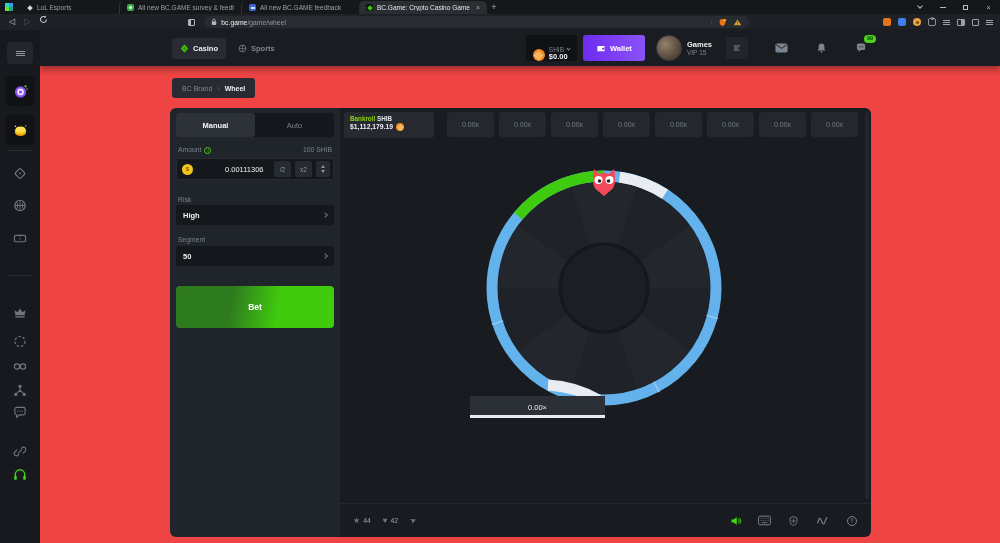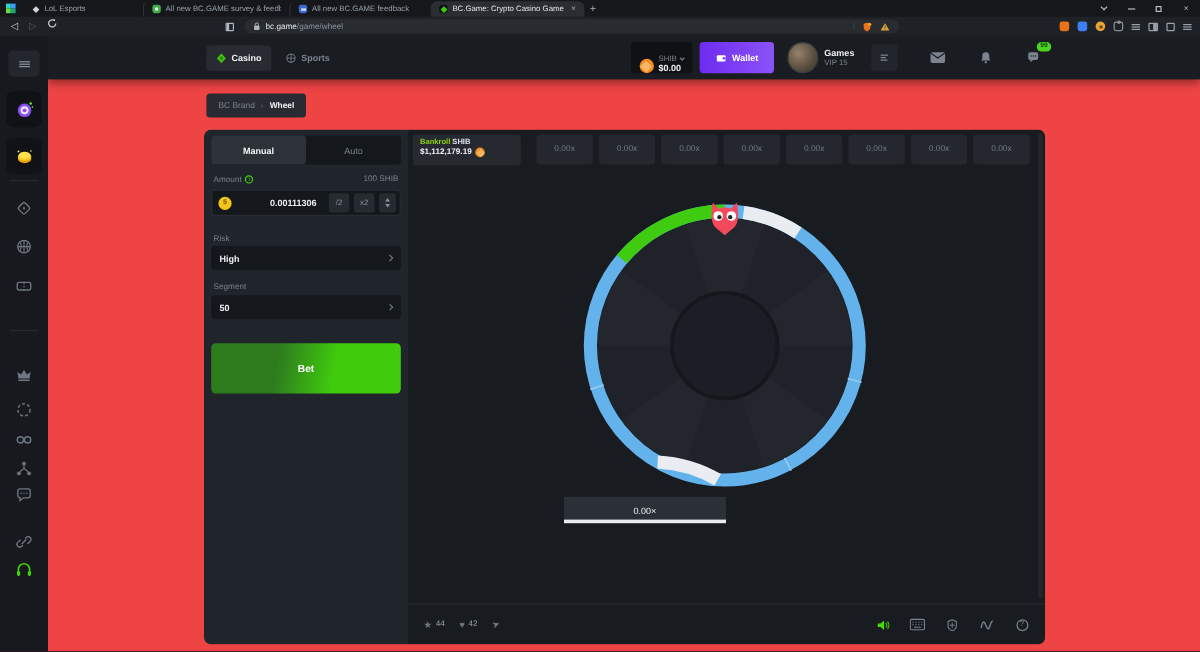--- a/index.html
+++ b/index.html
@@ -96,21 +96,21 @@
 
   .card{position:absolute;left:130px;top:42px;width:701px;height:429px;border-radius:6px;overflow:hidden;}
   .betpanel{position:absolute;left:0;top:0;width:170px;height:100%;background:#20252b;}
   .bp-tabs{position:absolute;left:6px;right:6px;top:5px;height:24px;background:#14171b;border-radius:3px;display:flex;}
   .bp-tab{flex:1;display:flex;align-items:center;justify-content:center;font-size:7.5px;color:#78828d;border-radius:3px;}
   .bp-tab.on{background:#2d3238;color:#f2f5f7;font-weight:bold;}
   .bp-row{position:absolute;left:8px;right:8px;display:flex;align-items:center;justify-content:space-between;font-size:6.8px;color:#78828d;}
   .info-circ{display:inline-flex;align-items:center;justify-content:center;width:7px;height:7px;border:1px solid #43d40a;border-radius:50%;color:#43d40a;font-size:5px;margin-left:3px;vertical-align:middle;}
   .amt-input{position:absolute;left:6px;right:6px;top:50px;height:22px;background:#14171b;border:1px solid #272c32;border-radius:3px;display:flex;align-items:center;padding:0 3px 0 5px;gap:4px;}
   .coin{width:11px;height:11px;border-radius:50%;background:#f5c518;color:#7a5b07;font-size:6px;font-weight:bold;display:flex;align-items:center;justify-content:center;}
-  .amt-val{font-size:7.5px;font-weight:bold;color:#eef1f4;flex:1;padding-left:28px;}
+  .amt-val{font-size:7.5px;font-weight:normal;color:#eef1f4;flex:1;padding-left:28px;}
   .mini{width:17px;height:16px;background:#262b31;border-radius:2px;color:#8a939e;font-size:6.5px;display:flex;align-items:center;justify-content:center;}
   .stepper{width:14px;height:16px;background:#262b31;border-radius:2px;display:flex;flex-direction:column;align-items:center;justify-content:center;gap:2px;}
   .tri-up{width:0;height:0;border-left:2.5px solid transparent;border-right:2.5px solid transparent;border-bottom:3px solid #8a939e;}
   .tri-dn{width:0;height:0;border-left:2.5px solid transparent;border-right:2.5px solid transparent;border-top:3px solid #8a939e;}
   .sel{position:absolute;left:6px;right:6px;height:20px;background:#14171b;border-radius:3px;display:flex;align-items:center;justify-content:space-between;padding:0 7px;font-size:7.5px;font-weight:bold;color:#eef1f4;}
   .caret-r{width:4px;height:4px;border-right:1px solid #6c7682;border-bottom:1px solid #6c7682;transform:rotate(-45deg);}
   .lbl{position:absolute;left:8px;font-size:6.8px;color:#78828d;}
   .betbtn{position:absolute;left:6px;right:6px;top:178px;height:42px;border-radius:4px;background:linear-gradient(100deg,#2e7b1e 35%,#40cc0d 65%);display:flex;align-items:center;justify-content:center;color:#fff;font-size:8.5px;font-weight:bold;}
 
   .gamearea{position:absolute;left:170px;top:0;right:0;bottom:0;background:#181c21;}
@@ -120,21 +120,21 @@
   .bk1 .w{color:#dfe5ea;}
   .bk2{font-size:6.8px;font-weight:bold;color:#eef1f4;display:flex;align-items:center;gap:3px;}
   .bk2 .shiba{width:8px;height:8px;}
   .bk2 .shiba:before{left:1.5px;top:2px;width:5px;height:5px;}
   .multrow{position:absolute;left:107px;top:4px;display:flex;gap:5px;}
   .mult{width:47px;height:25px;background:#24282e;border-radius:3px;display:flex;align-items:center;justify-content:center;font-size:7px;color:#727c88;}
   .gscroll{position:absolute;right:2px;top:3px;width:4px;height:388px;background:#2b3036;border-radius:2px;opacity:.55;}
 
   .wheelwrap{position:absolute;left:144px;top:60px;width:240px;height:240px;}
 
-  .results{position:absolute;top:306px;left:130px;display:flex;gap:20px;}
+  .results{position:absolute;top:288px;left:130px;display:flex;gap:20px;}
   .resbox{width:135px;height:22px;background:#2b3036;position:relative;display:flex;align-items:center;justify-content:center;font-size:7.5px;color:#e8ecf0;}
   .resbox .bar{position:absolute;left:0;right:0;bottom:0;height:3px;}
 
   .gfooter{position:absolute;left:0;right:0;bottom:0;height:34px;border-top:1px solid #23272d;display:flex;align-items:center;padding:0 13px;}
   .fstat{display:flex;align-items:center;gap:3px;margin-right:12px;}
   .fstat .ic{color:#6b7480;font-size:8px;}
   .fstat .n{font-size:6.8px;color:#9aa3ad;}
   .plane{color:#6b7480;font-size:8px;transform:rotate(-20deg);display:inline-block;}
   .fright{margin-left:auto;display:flex;align-items:center;gap:16px;}
   .fico{width:13px;height:13px;display:flex;align-items:center;justify-content:center;}

